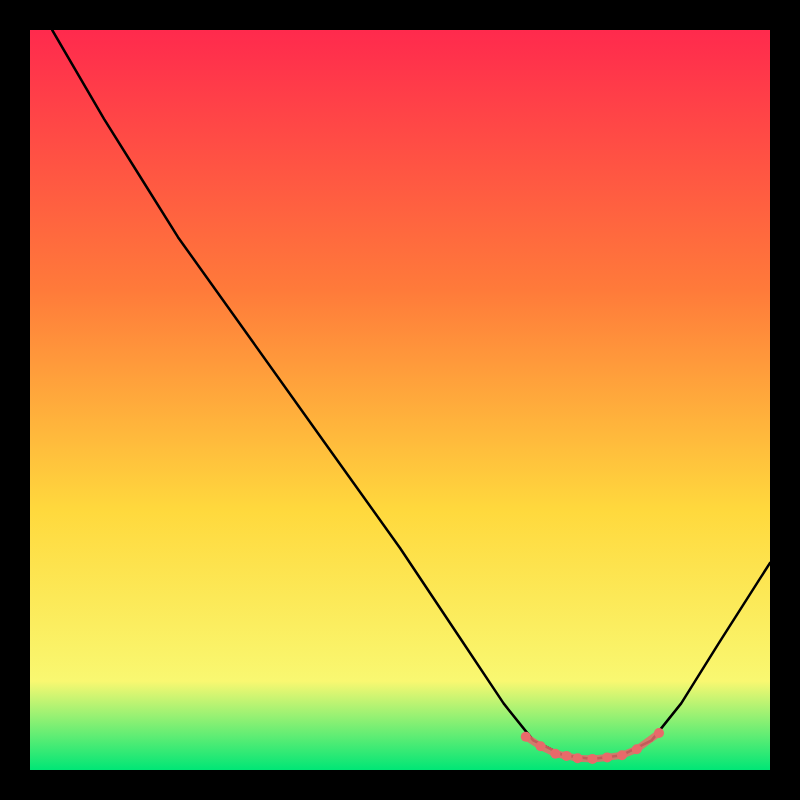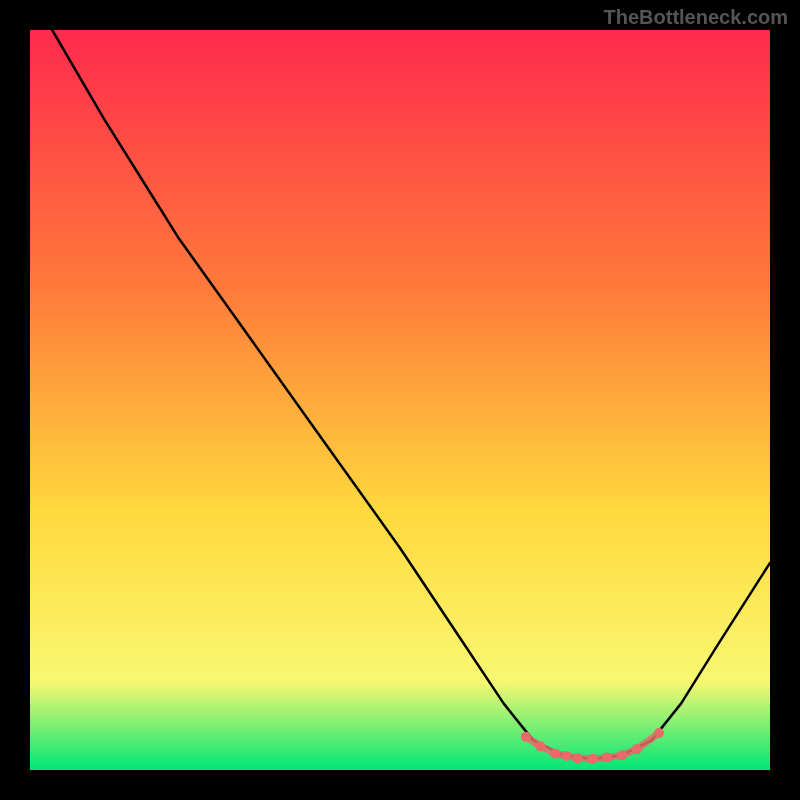--- a/index.html
+++ b/index.html
@@ -32,21 +32,20 @@
     height: 740px;
   }
   svg {
     display: block;
   }
 </style>
 </head>
 <body>
 
 <div class="container">
-  <div class="watermark">TheBottleneck.com</div>
   <div class="chart-area">
     <svg id="chart-svg" width="740" height="740" viewBox="0 0 740 740">
         <defs>
           <linearGradient id="bg-grad" x1="0" y1="0" x2="0" y2="1">
             <stop offset="0%" stop-color="#ff2a4d"></stop>
             <stop offset="35%" stop-color="#ff7a3a"></stop>
             <stop offset="65%" stop-color="#ffd93d"></stop>
             <stop offset="88%" stop-color="#f9f871"></stop>
             <stop offset="100%" stop-color="#00e676"></stop>
           </linearGradient>

